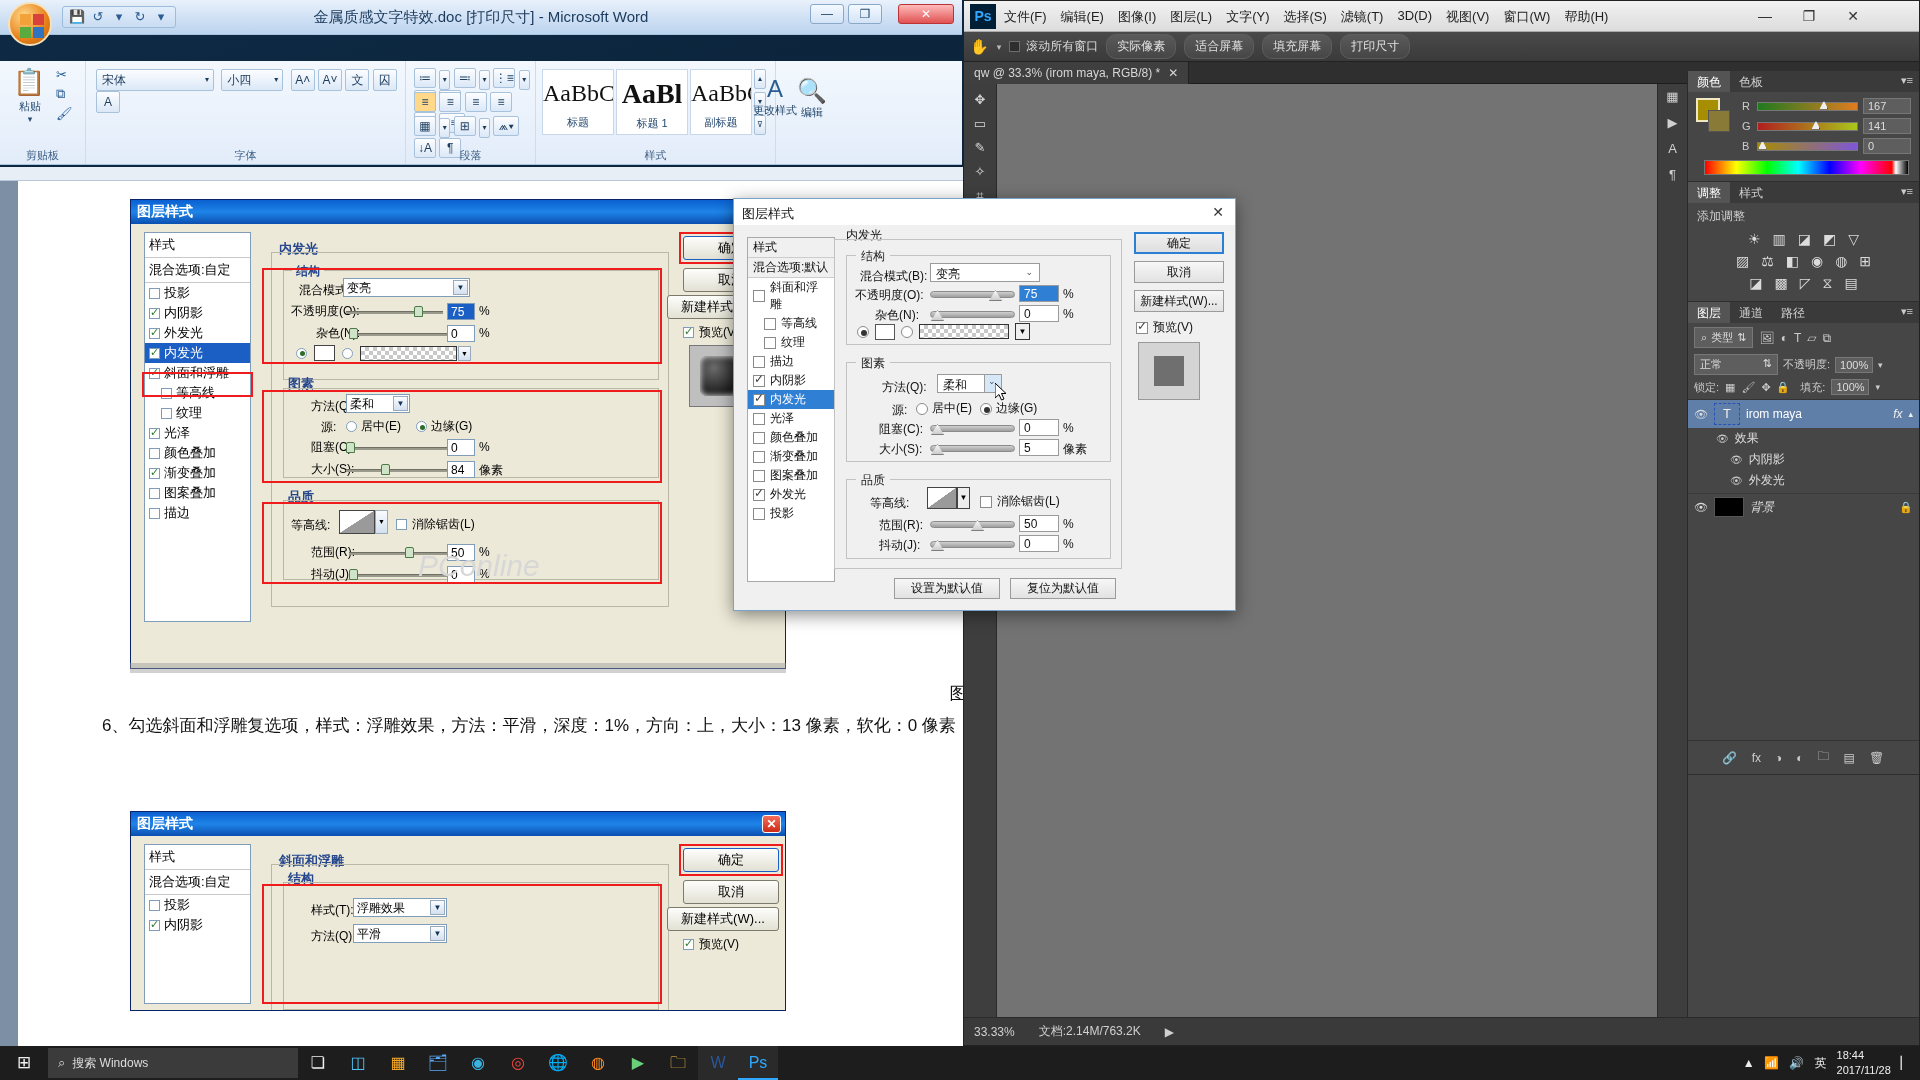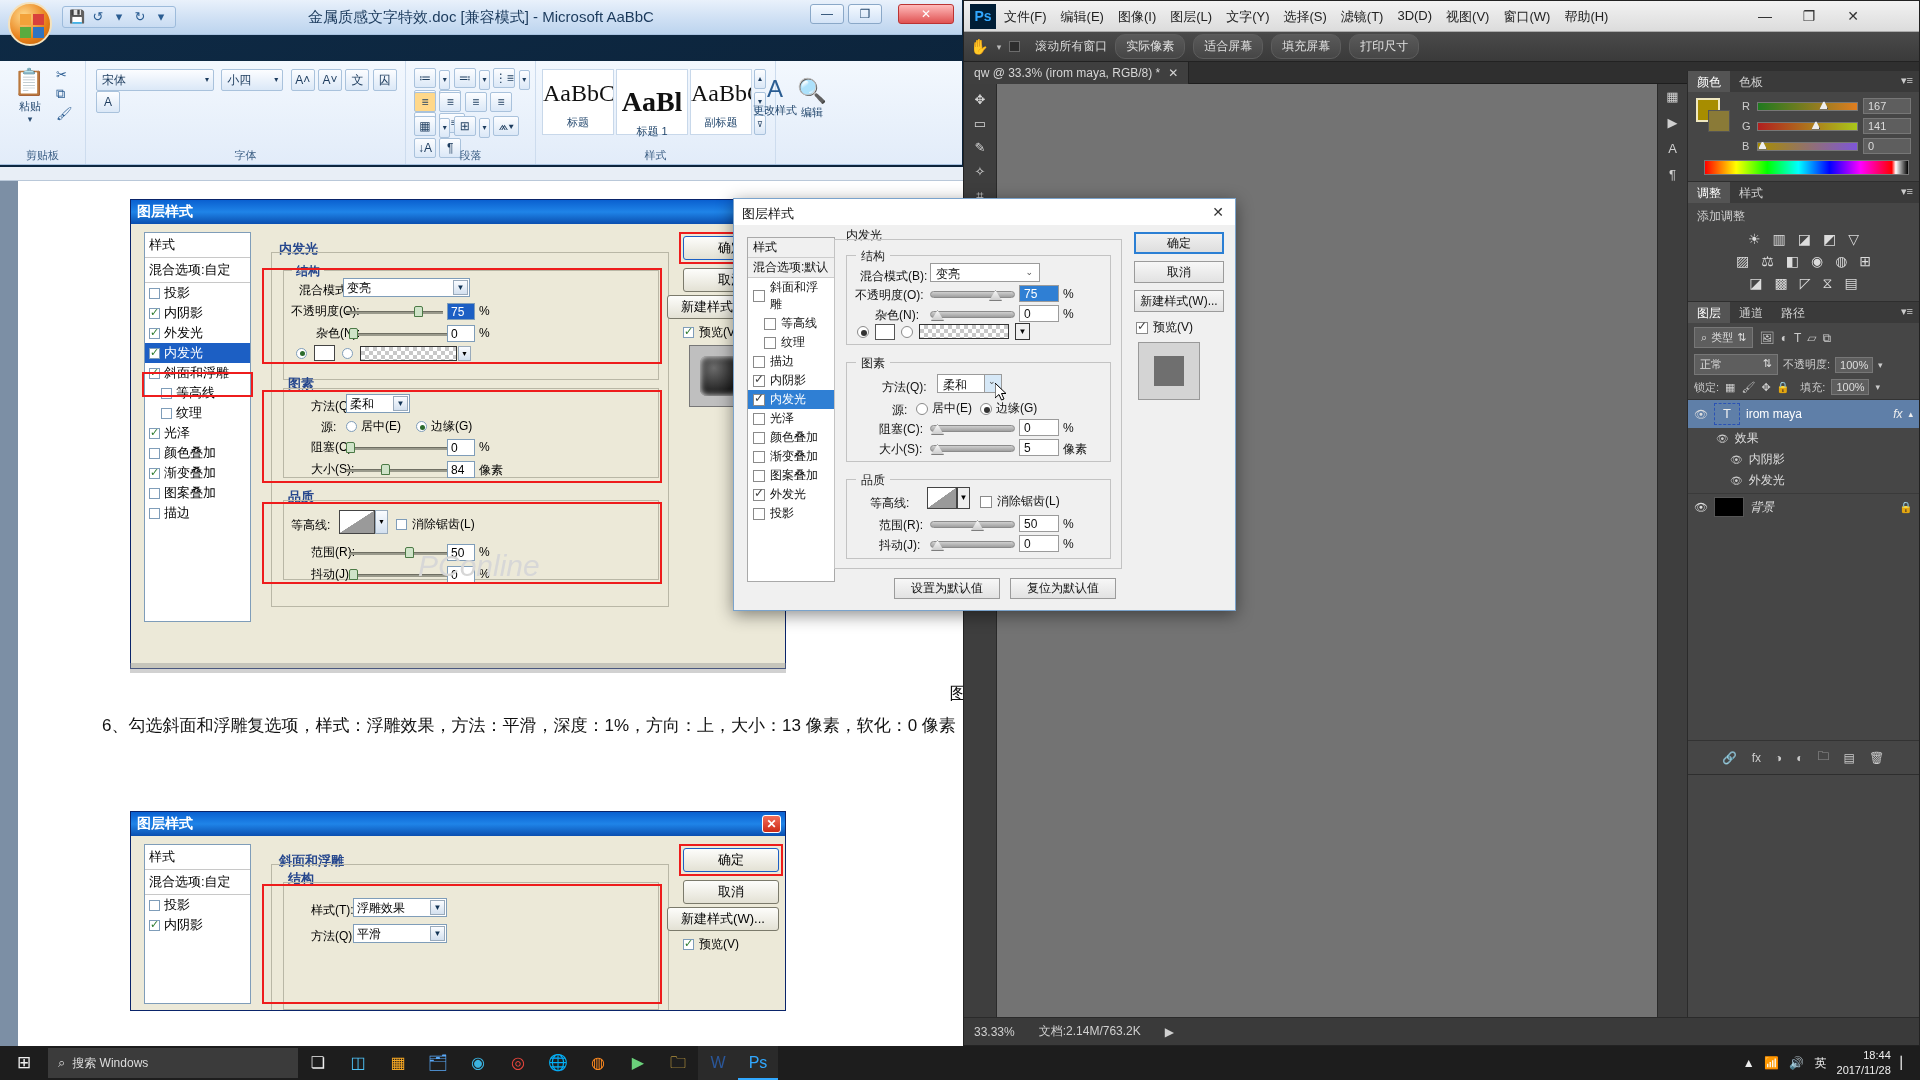--- a/index.html
+++ b/index.html
@@ -117,21 +117,21 @@
       border-bottom:1px solid #aaa; }
   #ps-logo { position:absolute; left:6px; top:3px; width:26px; height:25px; background:#001e36;
       color:#31a8ff; font-size:14px; font-weight:bold; text-align:center; line-height:25px; }
   #ps-menu { position:absolute; left:40px; top:7px; display:flex; gap:14px; font-size:13px; color:#222; }
   .psw-btn { position:absolute; top:0; width:44px; height:30px; text-align:center; line-height:30px;
       font-size:14px; color:#333; }
   #ps-toolbar2 { height:30px; background:linear-gradient(#4a4a4a,#3a3a3a); border-bottom:1px solid #222;
       display:flex; align-items:center; padding:0 6px; gap:8px; }
   .pbtn { border:1px solid #5d5d5d; background:linear-gradient(#5a5a5a,#464646); color:#e0e0e0;
       font-size:12px; padding:3px 10px; border-radius:10px; }
-  .pchk { display:flex; align-items:center; gap:15px; color:#dcdcdc; font-size:12px; }
+  .pchk { display:flex; align-items:center; gap:6px; color:#dcdcdc; font-size:12px; }
   .pchk .b { width:11px; height:11px; background:#2e2e2e; border:1px solid #6c6c6c; }
   #ps-tabbar { height:22px; background:#2f2f2f; border-bottom:1px solid #1e1e1e; display:flex;
       align-items:center; }
   #ps-doc-tab { background:#3f3f3f; color:#d6d6d6; font-size:12px; padding:4px 10px; border-right:1px solid #222;
       display:flex; gap:8px; align-items:center; }
   #ps-tools { position:absolute; left:0; top:83px; width:33px; bottom:28px; background:#3e3e3e;
       border-right:1px solid #2a2a2a; padding-top:4px; }
   .tool { height:24px; color:#d6d6d6; font-size:13px; text-align:center; line-height:24px; }
   #ps-canvas { position:absolute; left:33px; right:232px; top:83px; bottom:28px; background:#737373; }
   #ps-rightbarstrip { position:absolute; right:232px; top:83px; width:30px; bottom:28px; background:#3e3e3e;
@@ -186,39 +186,39 @@
   .mrow.sel { background:#2f7fd4; color:#fff; }
 
   
   #taskbar { position:absolute; left:0; bottom:0; width:1920px; height:34px; background:#1d1d1d;
       display:flex; align-items:center; color:#eee; font-size:12px; }
   #start { width:48px; height:34px; text-align:center; line-height:34px; font-size:17px; }
   #search-box { width:250px; height:30px; background:#3b3b3b; display:flex; align-items:center;
       gap:7px; padding:0 10px; color:#ddd; }
   .tbicon { width:40px; height:34px; text-align:center; line-height:34px; font-size:16px; }
   #tray { margin-left:auto; display:flex; align-items:center; gap:10px; padding-right:10px; }
-  #clock { text-align:right; line-height:15px; font-size:11px; }
+  #clock { line-height:15px; font-size:11px; }
 </style>
 </head>
 <body>
 
 <div id="desktop"></div>
 
 <div id="word-window">
 
   <div id="word-titlebar">
     <div id="office-orb"></div>
     <div id="qat">
       <span class="qi">💾</span>
       <span class="qi">↺</span>
       <span class="qi">▾</span>
       <span class="qi">↻</span>
       <span class="qi">▾</span>
     </div>
-    <div id="word-title">金属质感文字特效.doc [兼容模式] - Microsoft AaBbC</div>
+    <div id="word-title">金属质感文字特效.doc [打印尺寸] - Microsoft Word</div>
     <div class="win-btn" id="w-min">—</div>
     <div class="win-btn" id="w-max">❐</div>
     <div class="win-btn" id="w-close">✕</div>
   </div>
 
   <div id="word-tabs">
     <div class="wtab active">开始</div>
     <div class="wtab">插入</div>
     <div class="wtab">页面布局</div>
     <div class="wtab">引用</div>
@@ -293,21 +293,21 @@
       <div class="rglabel">段落</div>
     </div>
 
     <div class="rgroup" style="width:240px;">
       <div style="position:absolute;left:6px;top:8px;display:flex;gap:2px;">
         <div style="width:72px;height:66px;background:#fff;border:1px solid #c8d8ea;text-align:center;">
           <div style="font-family:'Liberation Serif',serif;font-size:24px;margin-top:10px;color:#111;overflow:hidden;white-space:nowrap;">AaBbC</div>
           <div style="font-size:11px;color:#24486e;margin-top:8px;">标题</div>
         </div>
         <div style="width:72px;height:66px;background:#fff;border:1px solid #c8d8ea;text-align:center;">
-          <div style="font-family:'Liberation Serif',serif;font-size:28px;font-weight:bold;margin-top:16px;color:#111;overflow:hidden;white-space:nowrap;">AaBl</div>
+          <div style="font-family:'Liberation Serif',serif;font-size:28px;font-weight:bold;margin-top:8px;color:#111;overflow:hidden;white-space:nowrap;">AaBl</div>
           <div style="font-size:11px;color:#24486e;margin-top:6px;">标题 1</div>
         </div>
         <div style="width:62px;height:66px;background:#fff;border:1px solid #c8d8ea;text-align:center;overflow:hidden;">
           <div style="font-family:'Liberation Serif',serif;font-size:24px;margin-top:10px;color:#111;white-space:nowrap;">AaBbC</div>
           <div style="font-size:11px;color:#24486e;margin-top:8px;">副标题</div>
         </div>
         <div style="width:12px;height:66px;display:flex;flex-direction:column;justify-content:space-between;">
           <span class="fi" style="height:20px;line-height:18px;font-size:8px;">▴</span>
           <span class="fi" style="height:20px;line-height:18px;font-size:8px;">▾</span>
           <span class="fi" style="height:20px;line-height:18px;font-size:8px;">⊽</span>

